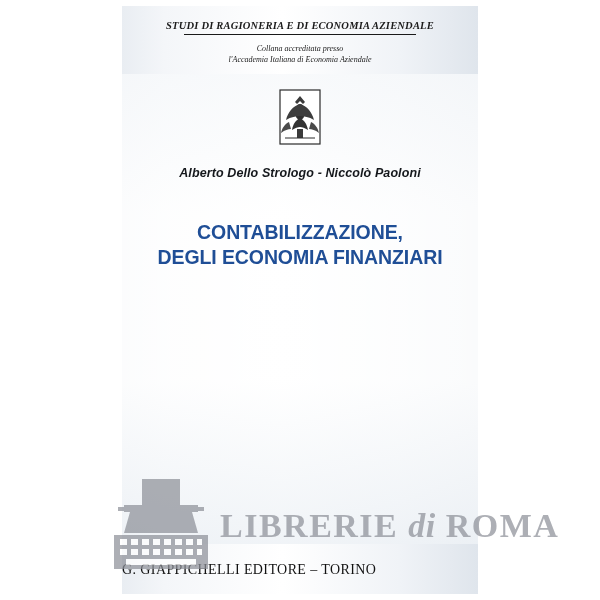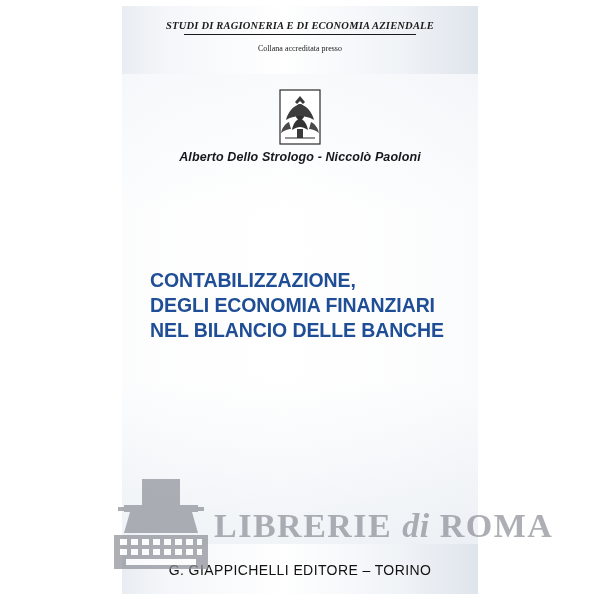--- a/index.html
+++ b/index.html
@@ -62,71 +62,71 @@
   }
   .series-rule {
     width: 232px;
     height: 1px;
     background: #1a1a1a;
     margin: 3px auto 0 auto;
   }
   .series-sub {
     margin-top: 8px;
     font-family: "Liberation Serif", serif;
+    font-style: italic;
     font-size: 8px;
     line-height: 11px;
     color: #1a1a1a;
   }
 
   
   .emblem {
     position: absolute;
     left: 50%;
     top: 82px;
     transform: translateX(-50%);
     width: 58px;
     height: 58px;
   }
 
   .authors {
     position: absolute;
     left: 0;
-    top: 144px;
+    top: 160px;
     width: 100%;
     text-align: center;
     font-family: "Liberation Sans", sans-serif;
     font-weight: bold;
     font-size: 12.5px;
     font-style: italic;
     color: #15181c;
     letter-spacing: 0.1px;
   }
 
   .title {
     position: absolute;
     left: 28px;
     top: 214px;
     width: 300px;
+    text-align: center;
     font-family: "Liberation Sans", sans-serif;
     font-weight: bold;
     font-size: 19.5px;
     line-height: 25px;
     color: #1f4e96;
     letter-spacing: -0.1px;
-    margin-top: 48px;
   }
   .title .line { display: block; white-space: nowrap; }
 
   .publisher {
     position: absolute;
     left: 0;
     bottom: 16px;
     width: 100%;
-    text-align: center;
-    font-family: Liberation Sans, sans-serif;
+    font-family: Liberation Serif, serif;
     font-size: 14px;
     letter-spacing: 0.4px;
     color: #121212;
     white-space: nowrap;
   }
 
   
   .watermark {
     position: absolute;
     left: 108px;
@@ -137,20 +137,21 @@
     align-items: center;
     opacity: 0.72;
     pointer-events: none;
   }
   .wm-icon {
     width: 106px;
     height: 98px;
     flex: 0 0 auto;
   }
   .wm-text {
+    margin-left: 6px;
     font-family: "Liberation Serif", serif;
     font-size: 34px;
     font-weight: bold;
     letter-spacing: 1.5px;
     color: #8e9199;
     white-space: nowrap;
   }
   .wm-text .it {
     font-style: italic;
     font-weight: bold;
@@ -163,41 +164,41 @@
 <div class="page">
 
   <div class="cover">
     <div class="cover-sheen"></div>
 
     <div class="series-block">
       <div class="series-title">STUDI DI RAGIONERIA E DI ECONOMIA AZIENDALE</div>
       <div class="series-rule"></div>
       <div class="series-sub">
         <div>Collana accreditata presso</div>
+        <div>l'Accademia Italiana di Economia Aziendale</div>
       </div>
     </div>
 
     <svg class="emblem" viewBox="0 0 58 58">
       <rect x="9" y="2" width="40" height="54" fill="#ffffff" stroke="#2b2b2b" stroke-width="1.2"></rect>
       <path d="M29 8 L34 14 L32 16 L29 13 L26 16 L24 14 Z" fill="#3a3a3a"></path>
       <ellipse cx="29" cy="24" rx="5" ry="8" fill="#2f2f2f"></ellipse>
       <path d="M29 16 C22 18 17 24 15 32 C20 29 25 28 29 28 C33 28 38 29 43 32 C41 24 36 18 29 16 Z" fill="#3d3d3d"></path>
       <path d="M29 30 C25 32 22 36 21 42 C24 40 27 39 29 39 C31 39 34 40 37 42 C36 36 33 32 29 30 Z" fill="#333333"></path>
       <path d="M18 34 C14 36 11 40 10 45 C14 42 17 41 20 41 Z" fill="#4a4a4a"></path>
       <path d="M40 34 C44 36 47 40 48 45 C44 42 41 41 38 41 Z" fill="#4a4a4a"></path>
       <rect x="26" y="41" width="6" height="9" fill="#3a3a3a"></rect>
       <path d="M14 50 H44" stroke="#2b2b2b" stroke-width="1"></path>
     </svg>
 
     <div class="authors">Alberto Dello Strologo - Niccolò Paoloni</div>
 
     <div class="title">
       <span class="line">CONTABILIZZAZIONE,</span>
       <span class="line">DEGLI ECONOMIA FINANZIARI</span>
-      <span class="line">NEL BILANCIO DELLE BANCHE</span>
     </div>
 
     <div class="publisher">G. GIAPPICHELLI EDITORE – TORINO</div>
   </div>
 
   <div class="watermark">
     <svg class="wm-icon" viewBox="0 0 106 98">
 
       <rect x="34" y="2" width="38" height="26" fill="#8e9199"></rect>
 

